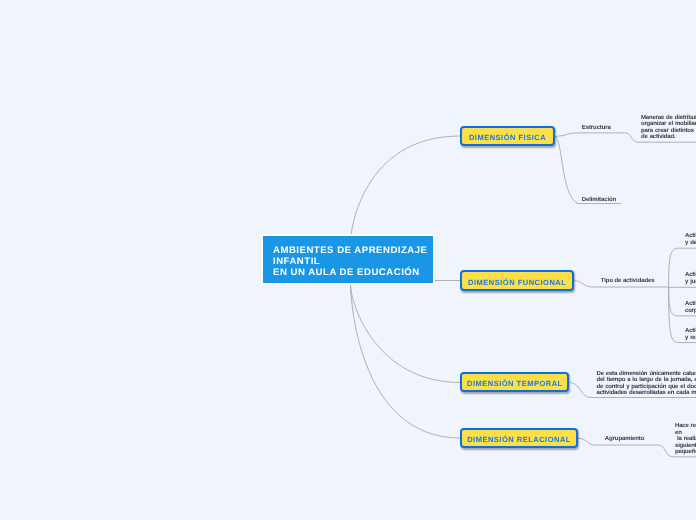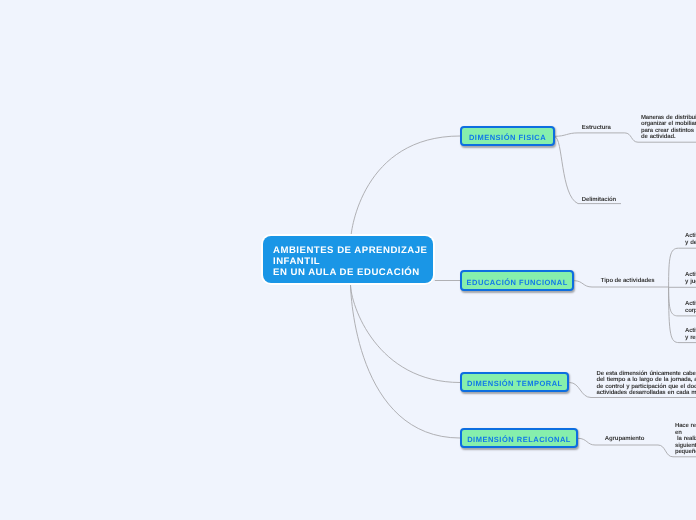--- a/index.html
+++ b/index.html
@@ -4,25 +4,25 @@
 <style>
   html,body{margin:0;padding:0;}
   body{width:696px;height:520px;background:#f0f4fd;overflow:hidden;
        font-family:"Liberation Sans",sans-serif;
        -webkit-font-smoothing:antialiased;text-rendering:geometricPrecision;}
   #stage{position:relative;width:696px;height:520px;}
   svg.links{position:absolute;left:0;top:0;width:696px;height:520px;
             overflow:visible;}
   .node{position:absolute;box-sizing:border-box;}
   .root{left:263px;top:236px;width:170px;height:47px;background:#1a96e6;
-        border-radius:8px;color:#fff;font-weight:bold;font-size:9.6px;
+        border-radius:0;color:#fff;font-weight:bold;font-size:9.6px;
         line-height:10.8px;letter-spacing:.5px;padding:10px 0 0 10px;
         box-shadow:0 0 0 2px #fff, 0.5px 1px 1.5px rgba(0,0,0,.18);}
   .root .ln{display:block;white-space:nowrap;}
-  .dim{background:#86efac;border:2.2px solid #0d6ee0;border-radius:4px;
+  .dim{background:#fde047;border:2.2px solid #0d6ee0;border-radius:4px;
        color:#1179e8;font-weight:bold;font-size:7.5px;letter-spacing:.5px;
        display:flex;align-items:center;justify-content:center;padding-top:3px;
        box-shadow:1px 1.5px 1.8px rgba(0,0,0,.32);}
   .lbl{position:absolute;font-size:6px;font-weight:bold;color:#3a3a3a;
        letter-spacing:-0.1px;white-space:nowrap;}
   .para{position:absolute;font-size:6px;font-weight:bold;color:#3a3a3a;
         letter-spacing:-0.2px;word-spacing:0.6px;line-height:6.5px;white-space:pre;}
 </style>
 </head>
 <body>
@@ -53,21 +53,21 @@
   <div class="node root">
     <span class="ln">AMBIENTES DE APRENDIZAJE</span>
     <span class="ln">INFANTIL</span>
     <span class="ln">EN UN AULA DE EDUCACIÓN</span>
   </div>
 
   <div class="node dim" style="left:460.2px;top:126px;width:94.6px;height:20.2px;">
     <span>DIMENSIÓN FISICA</span>
   </div>
   <div class="node dim" style="left:460.2px;top:270.4px;width:114px;height:20.6px;">
-    <span>EDUCACIÓN FUNCIONAL</span>
+    <span>DIMENSIÓN FUNCIONAL</span>
   </div>
   <div class="node dim" style="left:460.2px;top:372.3px;width:109.3px;height:20.1px;text-align:right;">
     <span>DIMENSIÓN TEMPORAL</span>
   </div>
   <div class="node dim" style="left:460.2px;top:428.2px;width:117.8px;height:20.3px;">
     <span>DIMENSIÓN RELACIONAL</span>
   </div>
 
   <div class="lbl" style="left:581.8px;top:124.6px;">Estructura</div>
   <div class="lbl" style="left:581.7px;top:196.5px;">Delimitación</div>

